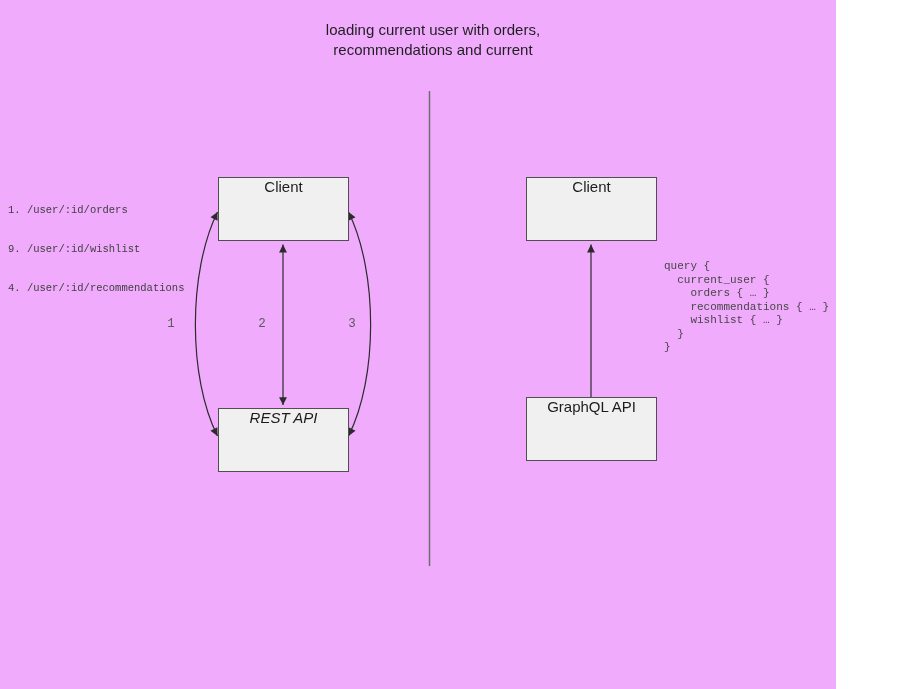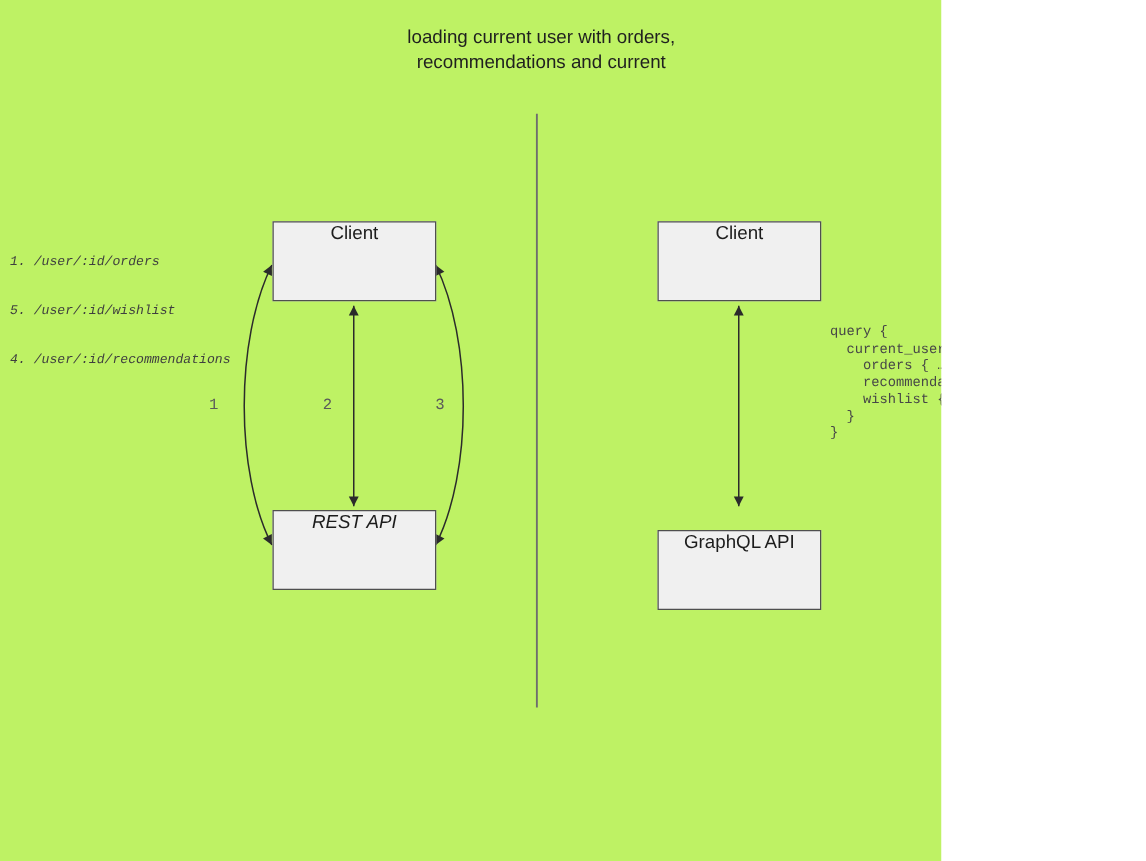--- a/index.html
+++ b/index.html
@@ -2,23 +2,23 @@
 <html><head>
 <meta charset="utf-8">
 <style>
   html, body {
     margin: 0;
     padding: 0;
     background: #ffffff;
   }
   #page-root {
     position: relative;
-    width: 753px;
+    width: 836px;
     height: 689px;
-    background: #bef264;
+    background: #f0abfc;
     overflow: hidden;
     font-family: "Liberation Sans", sans-serif;
     color: #1f1f1f;
   }
   .abs { position: absolute; }
 
   .diagram-title {
     left: 133px;
     top: 20px;
     width: 600px;
@@ -36,31 +36,30 @@
     border: 1px solid #4f4f4f;
     display: flex;
     align-items: flex-start;
     justify-content: center;
     font-size: 15px;
     color: #1c1c1c;
   }
   #client-rest   { left: 218px; top: 177px; }
   #rest-api      { left: 218px; top: 408px; font-style: italic; }
   #client-gql    { left: 526px; top: 177px; }
-  #graphql-api   { left: 526px; top: 424px; }
+  #graphql-api   { left: 526px; top: 397px; }
 
   .endpoint-list {
     left: 8px;
     top: 178px;
     font-family: "Liberation Mono", monospace;
     font-size: 10.5px;
     line-height: 13px;
     color: #3f3f3f;
     white-space: pre;
-    font-style: italic;
   }
 
   .arrow-label {
     width: 18px;
     text-align: center;
     font-family: "Liberation Mono", monospace;
     font-size: 12.5px;
     color: #5a5a5a;
   }
   #arrow-label-1 { left: 162px; top: 317px; }
@@ -109,21 +108,21 @@
     <line x1="591" y1="244.5" x2="591" y2="405" stroke="#2b2b2b" stroke-width="1.2" marker-start="url(#ah)" marker-end="url(#ah)"></line>
   </svg>
 
   <div class="abs diagram-title">
     <div>loading current user with orders,</div>
     <div>recommendations and current</div>
   </div>
 
   <div class="abs endpoint-list">
     <div>1. /user/:id/orders</div>
-    <div>5. /user/:id/wishlist</div>
+    <div>9. /user/:id/wishlist</div>
     <div>4. /user/:id/recommendations</div>
   </div>
 
   <div id="client-rest" class="abs node-box">
     <span>Client</span>
   </div>
   <div id="rest-api" class="abs node-box">
     <span>REST API</span>
   </div>
 

